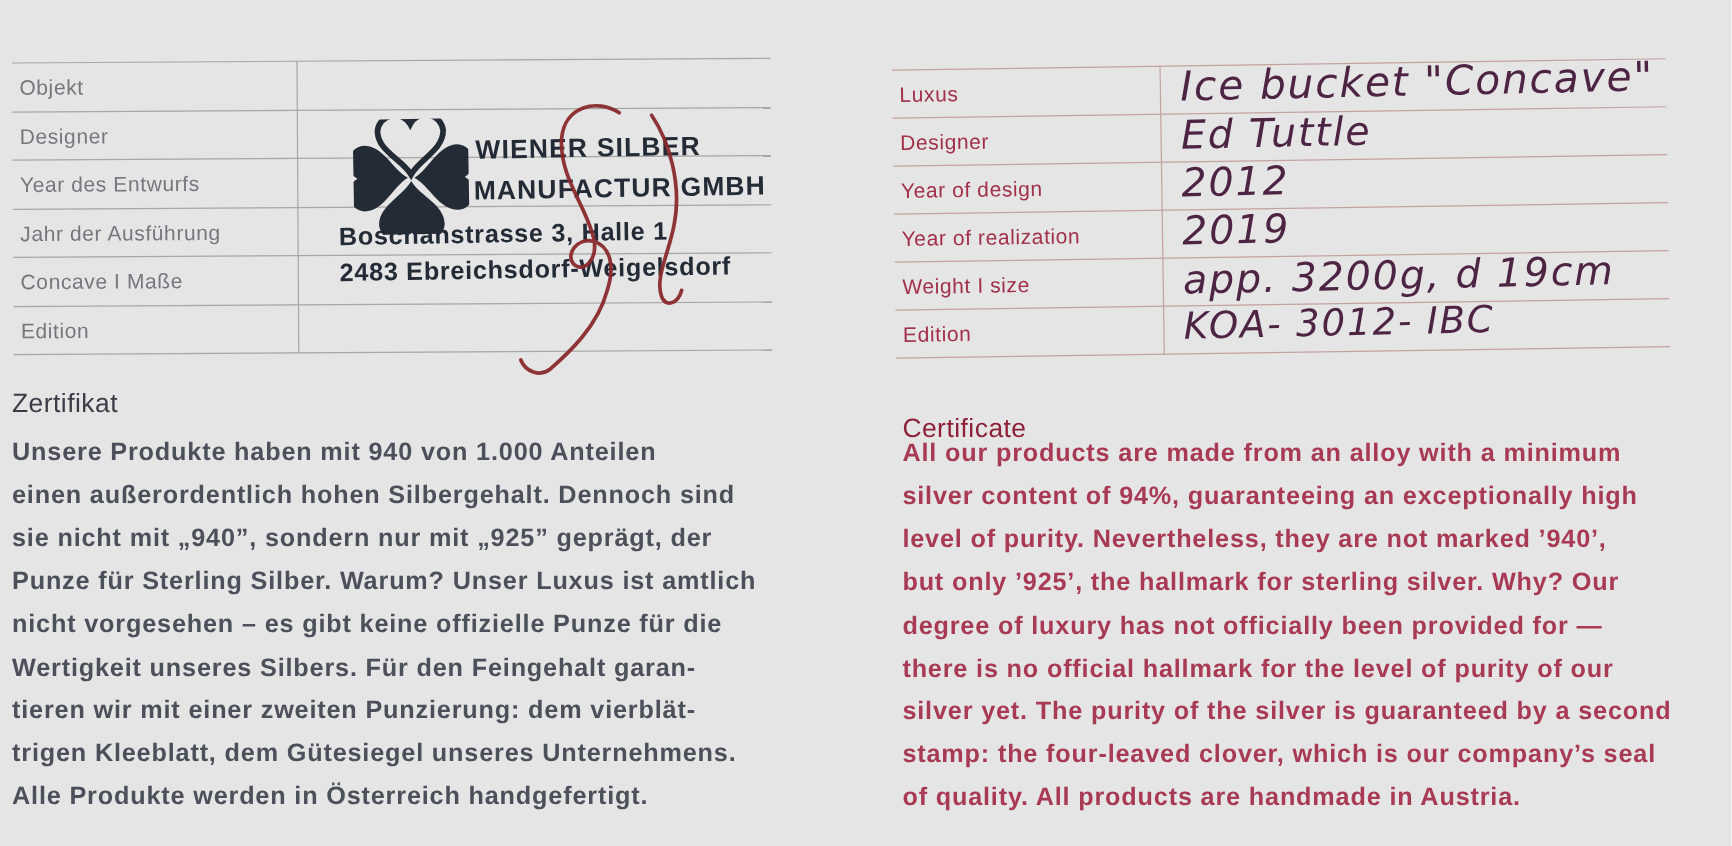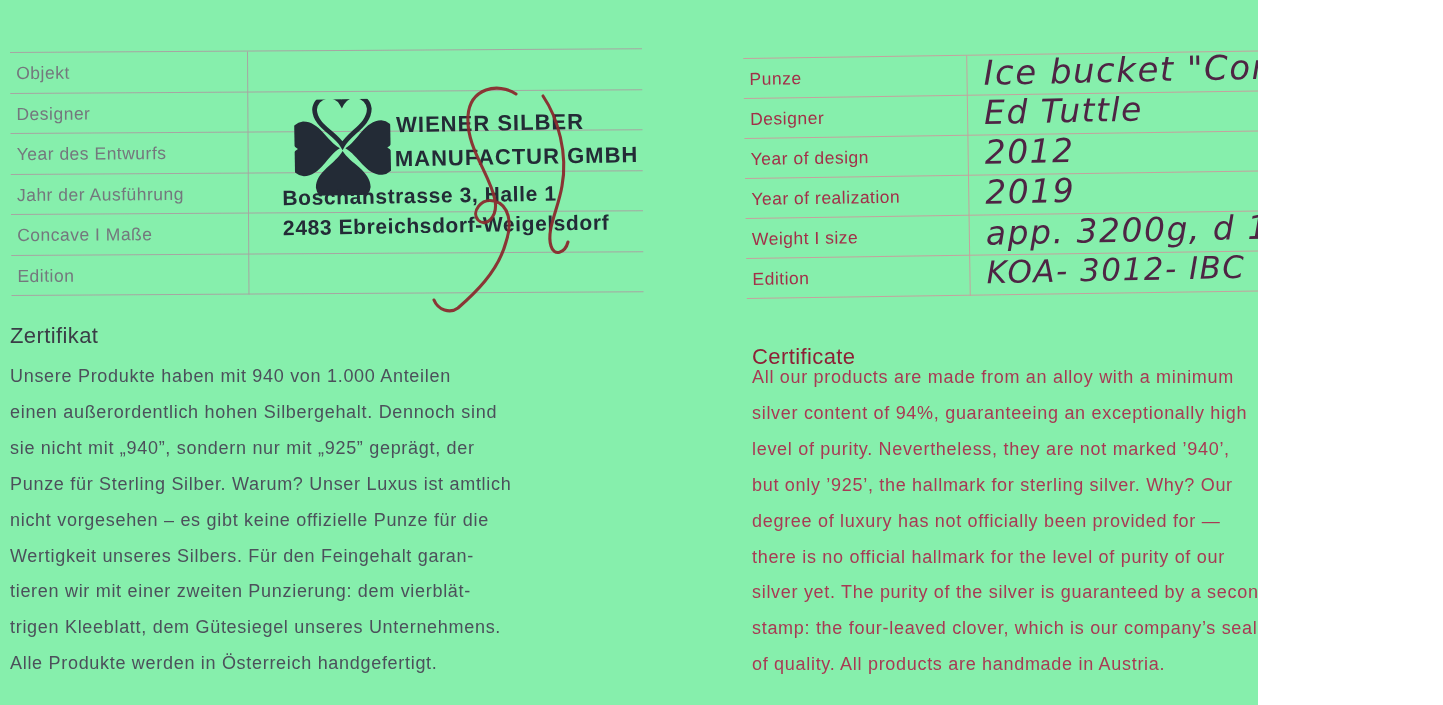--- a/index.html
+++ b/index.html
@@ -1,19 +1,19 @@
 <!DOCTYPE html>
 <html><head>
 <meta charset="utf-8">
 <style>
   html,body{margin:0;padding:0;background:#ffffff;}
   .page{
     position:relative;
-    width:1258px;height:705px;
-    background:#86efac;
+    width:1443px;height:705px;
+    background:#e5e5e5;
     font-family:"Liberation Sans", sans-serif;
     overflow:hidden;
   }
   
   .form-table{
     position:absolute;
     border-top:1px solid;
     box-sizing:border-box;
   }
   .form-table.left-table{
@@ -72,22 +72,23 @@
   .signature-svg{position:absolute;left:398px;top:82px;z-index:3;}
   
   .cert-heading{
     position:absolute;
     font-size:22px;font-weight:normal;letter-spacing:0.4px;
   }
   .cert-heading.de{left:10px;top:323px;color:#3a3d46;}
   .cert-heading.en{left:752px;top:344px;color:#8d2036;}
   .cert-body{
     position:absolute;
-    font-size:18px;line-height:35.9px;letter-spacing:0.7px;
+    font-size:21px;line-height:35.9px;letter-spacing:0.7px;
     white-space:pre-line;
+    font-weight:bold;
   }
   .cert-body.de{left:10px;top:359px;width:660px;color:#4c505b;}
   .cert-body.en{left:752px;top:360px;width:691px;color:#a83a54;}
 </style>
 </head>
 <body>
 
 <div class="page">
 
   <div class="form-table left-table">
@@ -141,21 +142,21 @@
 Punze für Sterling Silber. Warum? Unser Luxus ist amtlich
 nicht vorgesehen – es gibt keine offizielle Punze für die
 Wertigkeit unseres Silbers. Für den Feingehalt garan-
 tieren wir mit einer zweiten Punzierung: dem vierblät-
 trigen Kleeblatt, dem Gütesiegel unseres Unternehmens.
 Alle Produkte werden in Österreich handgefertigt.</div>
 
   <div class="form-table right-table">
     <div class="v-divider"></div>
     <div class="form-row">
-      <span class="form-label">Punze</span>
+      <span class="form-label">Luxus</span>
     </div>
     <div class="form-row">
       <span class="form-label">Designer</span>
     </div>
     <div class="form-row">
       <span class="form-label">Year of design</span>
     </div>
     <div class="form-row">
       <span class="form-label">Year of realization</span>
     </div>

